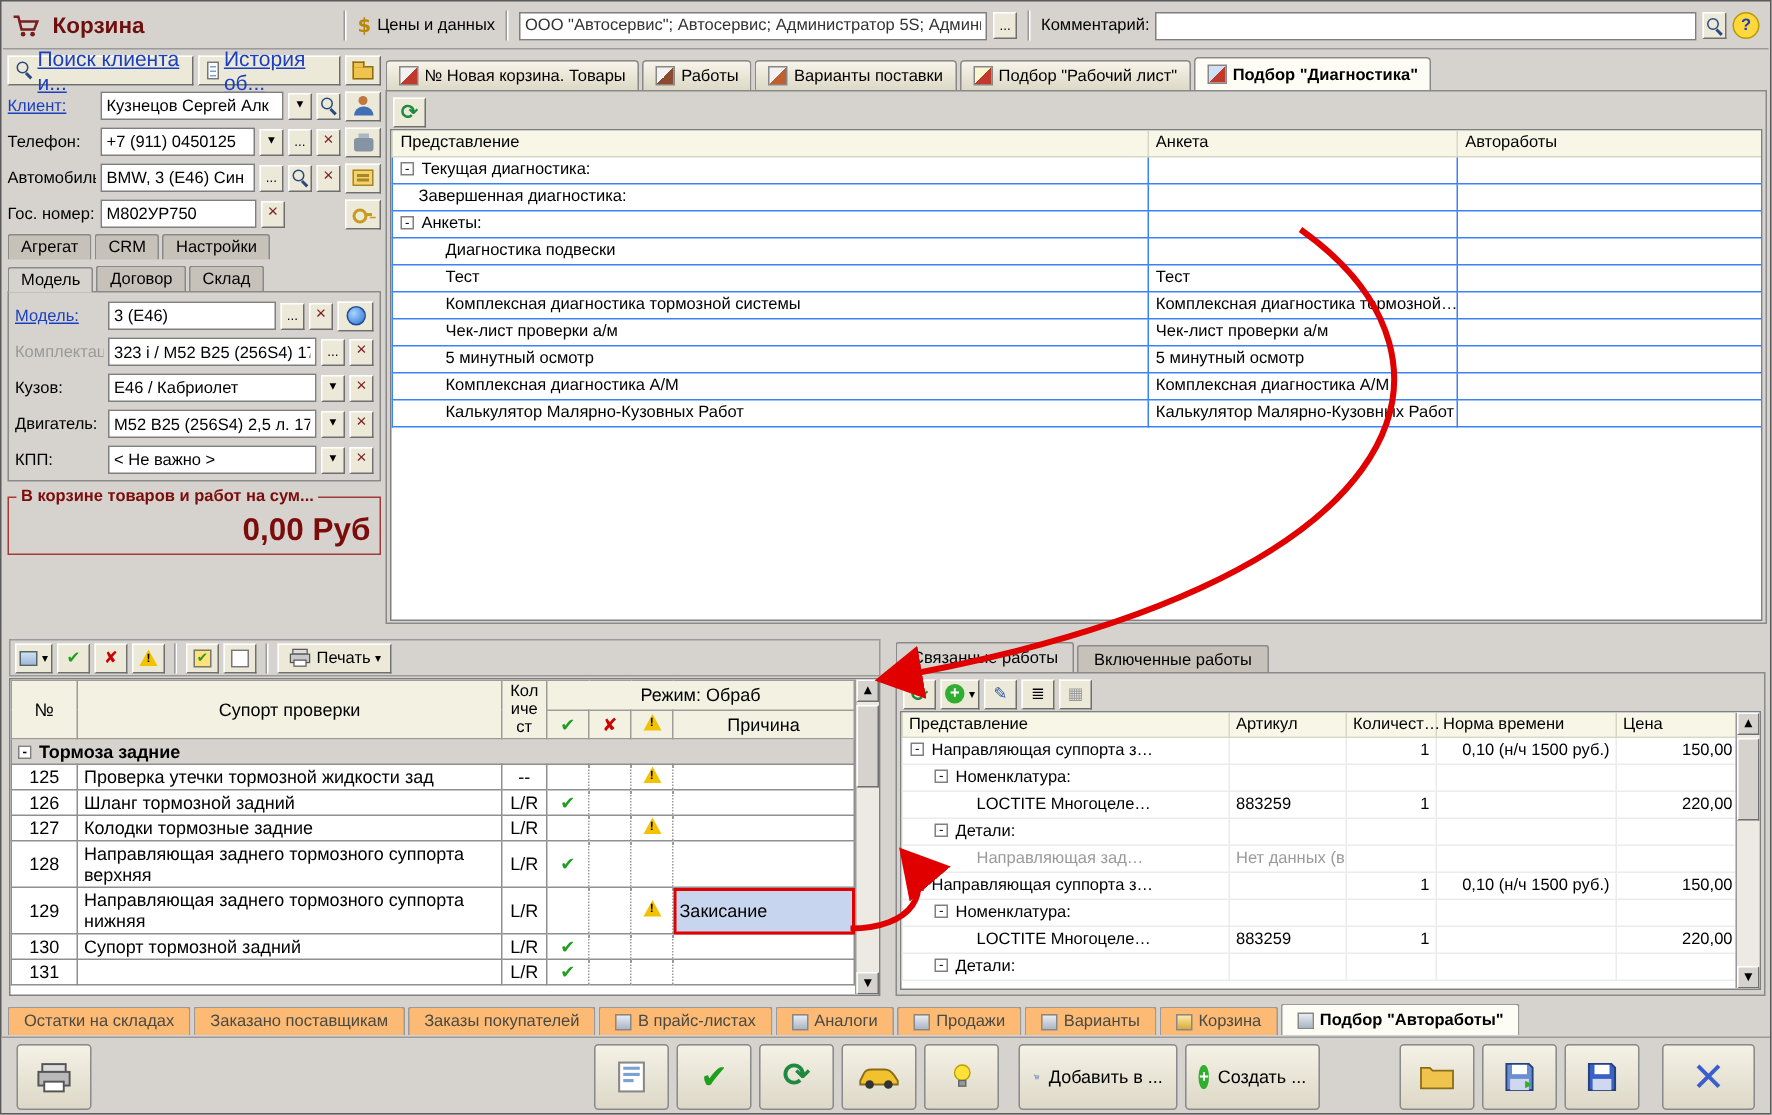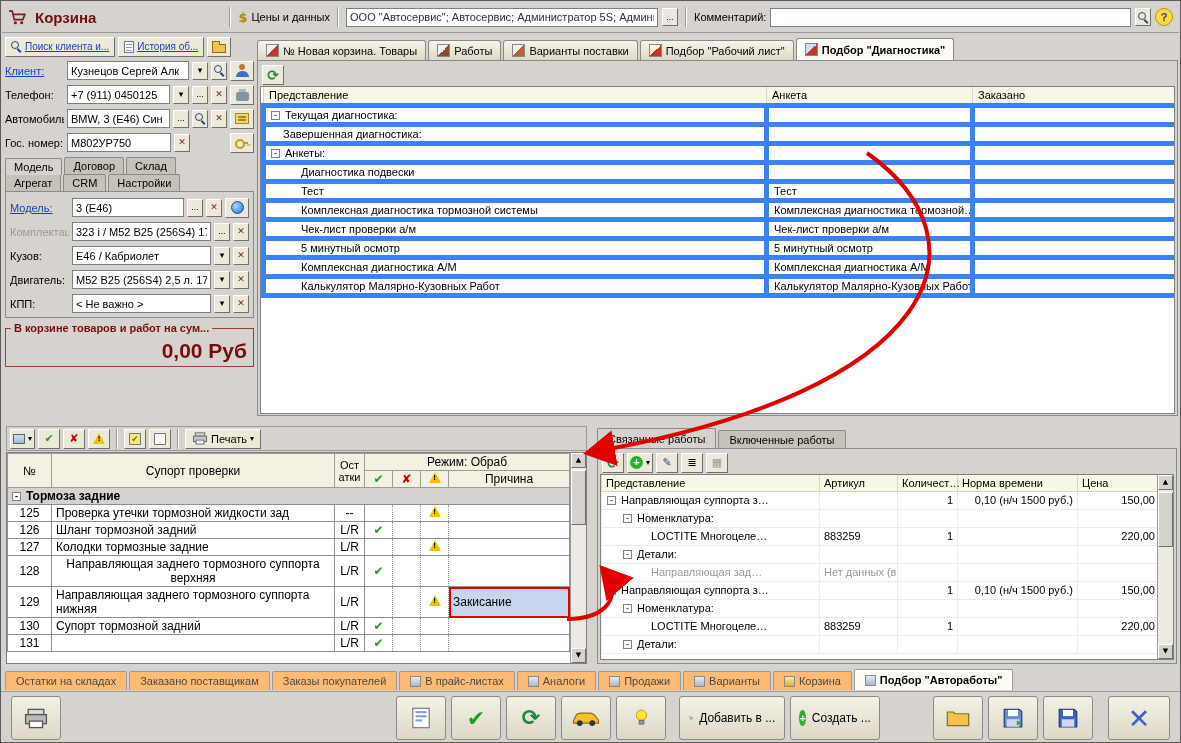--- a/index.html
+++ b/index.html
@@ -67,21 +67,21 @@
   .org-field { width:312px; color:#333; white-space:nowrap; }
   .help-btn { width:18px; height:18px; border-radius:50%; background:#ffd83d; border:1px solid #b89a00;
               color:#1a3fbf; font-weight:bold; display:inline-flex; align-items:center; justify-content:center; flex:0 0 auto; }
   .dollar { color:#b8860b; font-weight:bold; font-size:13px; }
 
   
   #left-panel { position:absolute; left:4px; top:35px; width:249px; height:381px; }
   .lp-row { display:flex; align-items:center; gap:3px; margin-bottom:3px; height:21px; }
   .flabel { width:59px; flex:0 0 auto; overflow:hidden; white-space:nowrap; }
   .sidebtn { width:24px; height:20px; flex:0 0 auto; }
-  .linkbtn { height:20px; padding:0 5px; font-size:10px;align-items:center; }
+  .linkbtn { height:20px; padding:0 5px; font-size:14px;align-items:center; }
   .lp-tabs { display:flex; gap:2px; align-items:flex-end; margin-top:4px; }
   .stab { padding:2px 8px; border:1px solid #8a8a8a; border-bottom:none; border-radius:2px 2px 0 0; background:#c6c2ba; }
   .stab.active { background:#d6d3ce; position:relative; top:1px; }
   #model-box { border:1px solid #8a8a8a; background:#d6d3ce; padding:5px 4px 3px; }
   #cart-sum-box { position:relative; border:1px solid #a33a3a; margin-top:10px; padding:10px 6px 3px; }
   #cart-sum-box .gb-label { position:absolute; top:-7px; left:5px; background:#d6d3ce; padding:0 3px;
                             color:#7a0c0c; font-weight:bold; white-space:nowrap; }
   #cart-sum-box .sum { text-align:right; color:#7a0c0c; font-weight:bold; font-size:21px; }
 
   
@@ -98,21 +98,21 @@
   .tico-5 { background:linear-gradient(135deg,#cfe0f4 50%,#c0392b 50%); }
 
   #diag-panel { position:absolute; left:256px; top:59px; width:921px; height:356px;
                 background:#d6d3ce; border:1px solid #8a8a8a; padding:2px; }
   .panel-toolbar { height:23px; display:flex; align-items:center; gap:3px; padding:0 2px; }
   .tbut { min-width:22px; height:20px; padding:0 2px; }
   #diag-table-wrap { height:328px; background:#fff; border:1px solid #808080; overflow:hidden; }
   table.diag { border-collapse:collapse; table-layout:fixed; width:917px; }
   table.diag th { background:#f7f6e7; border:1px solid #d8d7c6; border-top:none; font-weight:normal;
                   text-align:left; padding:2px 5px; height:17px; }
-  table.diag td { border:5px solid #3b82f6; padding:1px 5px; height:18px; white-space:nowrap; overflow:hidden; }
+  table.diag td { border:1px solid #3b82f6; padding:1px 5px; height:18px; white-space:nowrap; overflow:hidden; }
   .exp { display:inline-flex; width:9px; height:9px; border:1px solid #808080; background:#fff;
          align-items:center; justify-content:center; font-size:9px; line-height:7px; margin-right:5px; vertical-align:1px; }
   .sel-cell { background:#3c69b4; color:#fff; }
   .red-outline { outline:2px solid #e00000; outline-offset:-2px; }
   .state-ok { color:#0b7a2e; }
 
   
   #check-toolbar { position:absolute; left:5px; top:425px; width:581px; height:25px;
                    display:flex; align-items:center; gap:3px; border:1px solid #9a9a9a; background:#d6d3ce; padding:0 3px; }
   #check-panel { position:absolute; left:5px; top:451px; width:581px; height:212px;
@@ -256,29 +256,29 @@
     <span class="field" style="width:104px">
         <input value="М802УР750" style="">
       </span>
     <span class="btn3d mini-btn xg uni">✕</span>
     <span class="grow"></span>
     <span class="btn3d sidebtn">
         <span class="keyic"></span>
       </span>
   </div>
 
+  <div class="lp-tabs" id="lp-tabs2" style="margin-top:0; margin-bottom:0;">
+      <span class="stab">Агрегат</span>
+      <span class="stab">CRM</span>
+      <span class="stab">Настройки</span>
+    </div>
   <div class="lp-tabs" id="lp-tabs1">
       <span class="stab active">Модель</span>
       <span class="stab">Договор</span>
       <span class="stab">Склад</span>
-    </div>
-  <div class="lp-tabs" id="lp-tabs2" style="margin-top:0; margin-bottom:0;">
-      <span class="stab">Агрегат</span>
-      <span class="stab">CRM</span>
-      <span class="stab">Настройки</span>
     </div>
 
   <div id="model-box">
     <div class="lp-row">
       <span class="flabel link">Модель:</span>
       <span class="field grow">
           <input value="3 (E46)" style="">
         </span>
       <span class="btn3d mini-btn">...</span>
       <span class="btn3d mini-btn xg uni">✕</span>
@@ -359,21 +359,21 @@
     <table class="diag">
       <colgroup>
           <col style="width:503px">
           <col style="width:206px">
           <col style="width:206px">
         </colgroup>
       <thead>
           <tr id="diag-head">
             <th>Представление</th>
             <th>Анкета</th>
-            <th>Заказано</th>
+            <th>Автоработы</th>
           </tr>
         </thead>
       <tbody id="diag-body">
           <tr>
             <td style="padding-left: 5px;"><span class="exp">-</span><span>Текущая диагностика:</span></td>
             <td></td>
             <td></td>
           </tr>
           <tr>
             <td style="padding-left: 17px;"><span>Завершенная диагностика:</span></td>
@@ -466,21 +466,21 @@
         <col style="width:30px">
       <col style="width:28px">
         <col style="width:28px">
         <col style="width:28px">
         <col style="width:121px">
     </colgroup>
     <thead>
       <tr>
         <th rowspan="2">№</th>
         <th rowspan="2">Супорт проверки</th>
-        <th rowspan="2" style="white-space:normal; word-break:break-all; font-size:11px;">Остатки</th>
+        <th rowspan="2" style="white-space:normal; word-break:break-all; font-size:11px;">Количест</th>
         <th colspan="4" style="text-align:center">Режим: Обраб</th>
       </tr>
       <tr>
         <th style="text-align:center"><span class="ok uni">✔</span></th>
         <th style="text-align:center"><span class="bad uni">✘</span></th>
         <th style="text-align:center"><span class="tri"></span></th>
         <th>Причина</th>
       </tr>
     </thead>
     <tbody id="chk-body">
@@ -509,21 +509,21 @@
           <td class="num">127</td>
           <td style="white-space: normal;">Колодки тормозные задние</td>
           <td class="side">L/R</td>
           <td class="mark"></td>
           <td class="mark"></td>
           <td class="mark"><span class="tri"></span></td>
           <td class="cause"></td>
         </tr>
         <tr>
           <td class="num">128</td>
-          <td style="white-space: normal; text-align: center;">Направляющая заднего тормозного суппорта верхняя</td>
+          <td style="white-space: normal;">Направляющая заднего тормозного суппорта верхняя</td>
           <td class="side">L/R</td>
           <td class="mark"><span class="ok uni">✔</span></td>
           <td class="mark"></td>
           <td class="mark"></td>
           <td class="cause"></td>
         </tr>
         <tr>
           <td class="num">129</td>
           <td style="white-space: normal;">Направляющая заднего тормозного суппорта нижняя</td>
           <td class="side">L/R</td>

